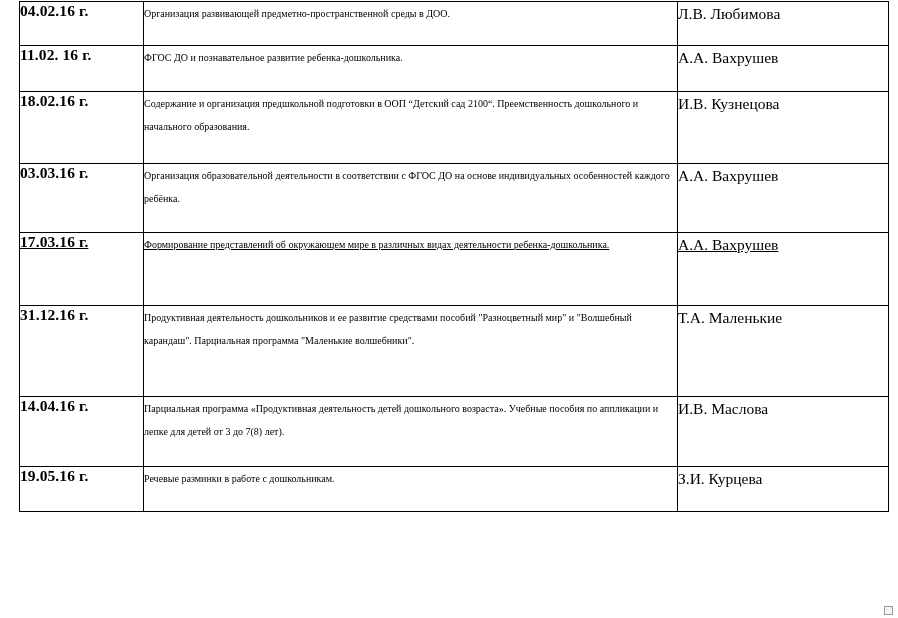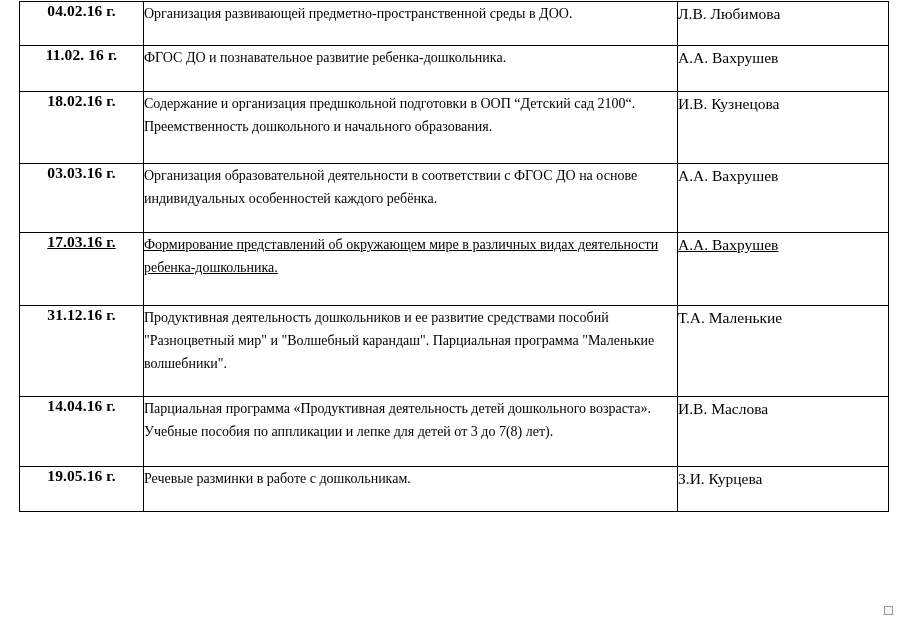--- a/index.html
+++ b/index.html
@@ -36,31 +36,31 @@
     padding: 0;
     background: #ffffff;
   }
 
   col.c-date   { width: 124px; }
   col.c-topic  { width: 534px; }
   col.c-author { width: 211px; }
 
   
   td.date-cell {
-    text-align: center;
+    text-align: left;
     vertical-align: middle;
     font-weight: bold;
     font-size: 15.5px;
     letter-spacing: 0.1px;
     padding: 2px 4px;
     white-space: nowrap;
   }
 
   td.topic-cell {
-    font-size: 14px;
+    font-size: 10px;
     line-height: 23.2px;
     padding: 3px 7px 3px 9px;
     text-align: left;
     margin-top: 28px;
   }
   td.topic-cell.justified {
     text-align: justify;
     text-justify: inter-word;
   }
 

